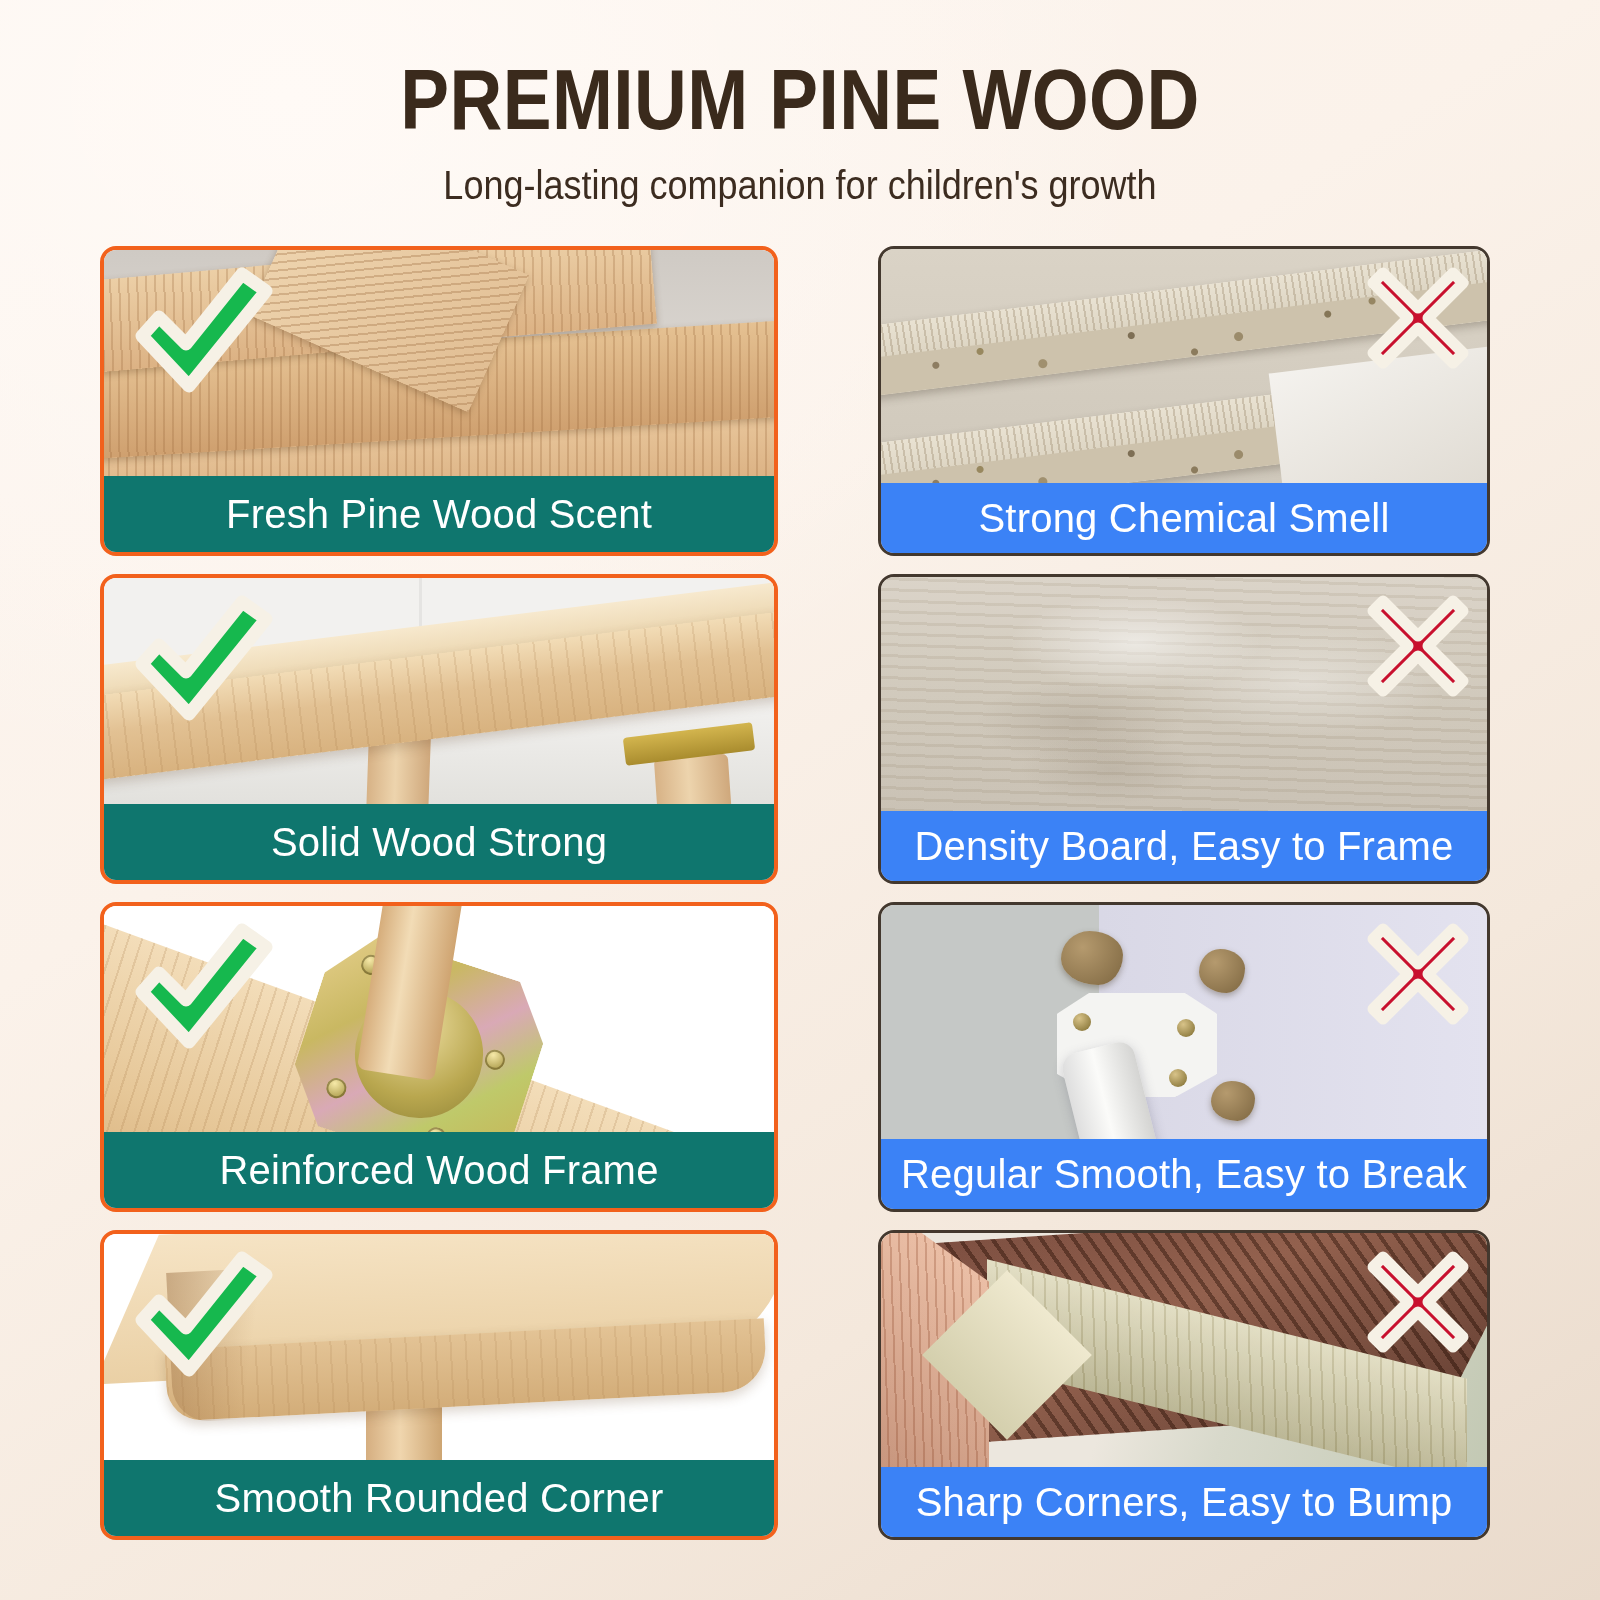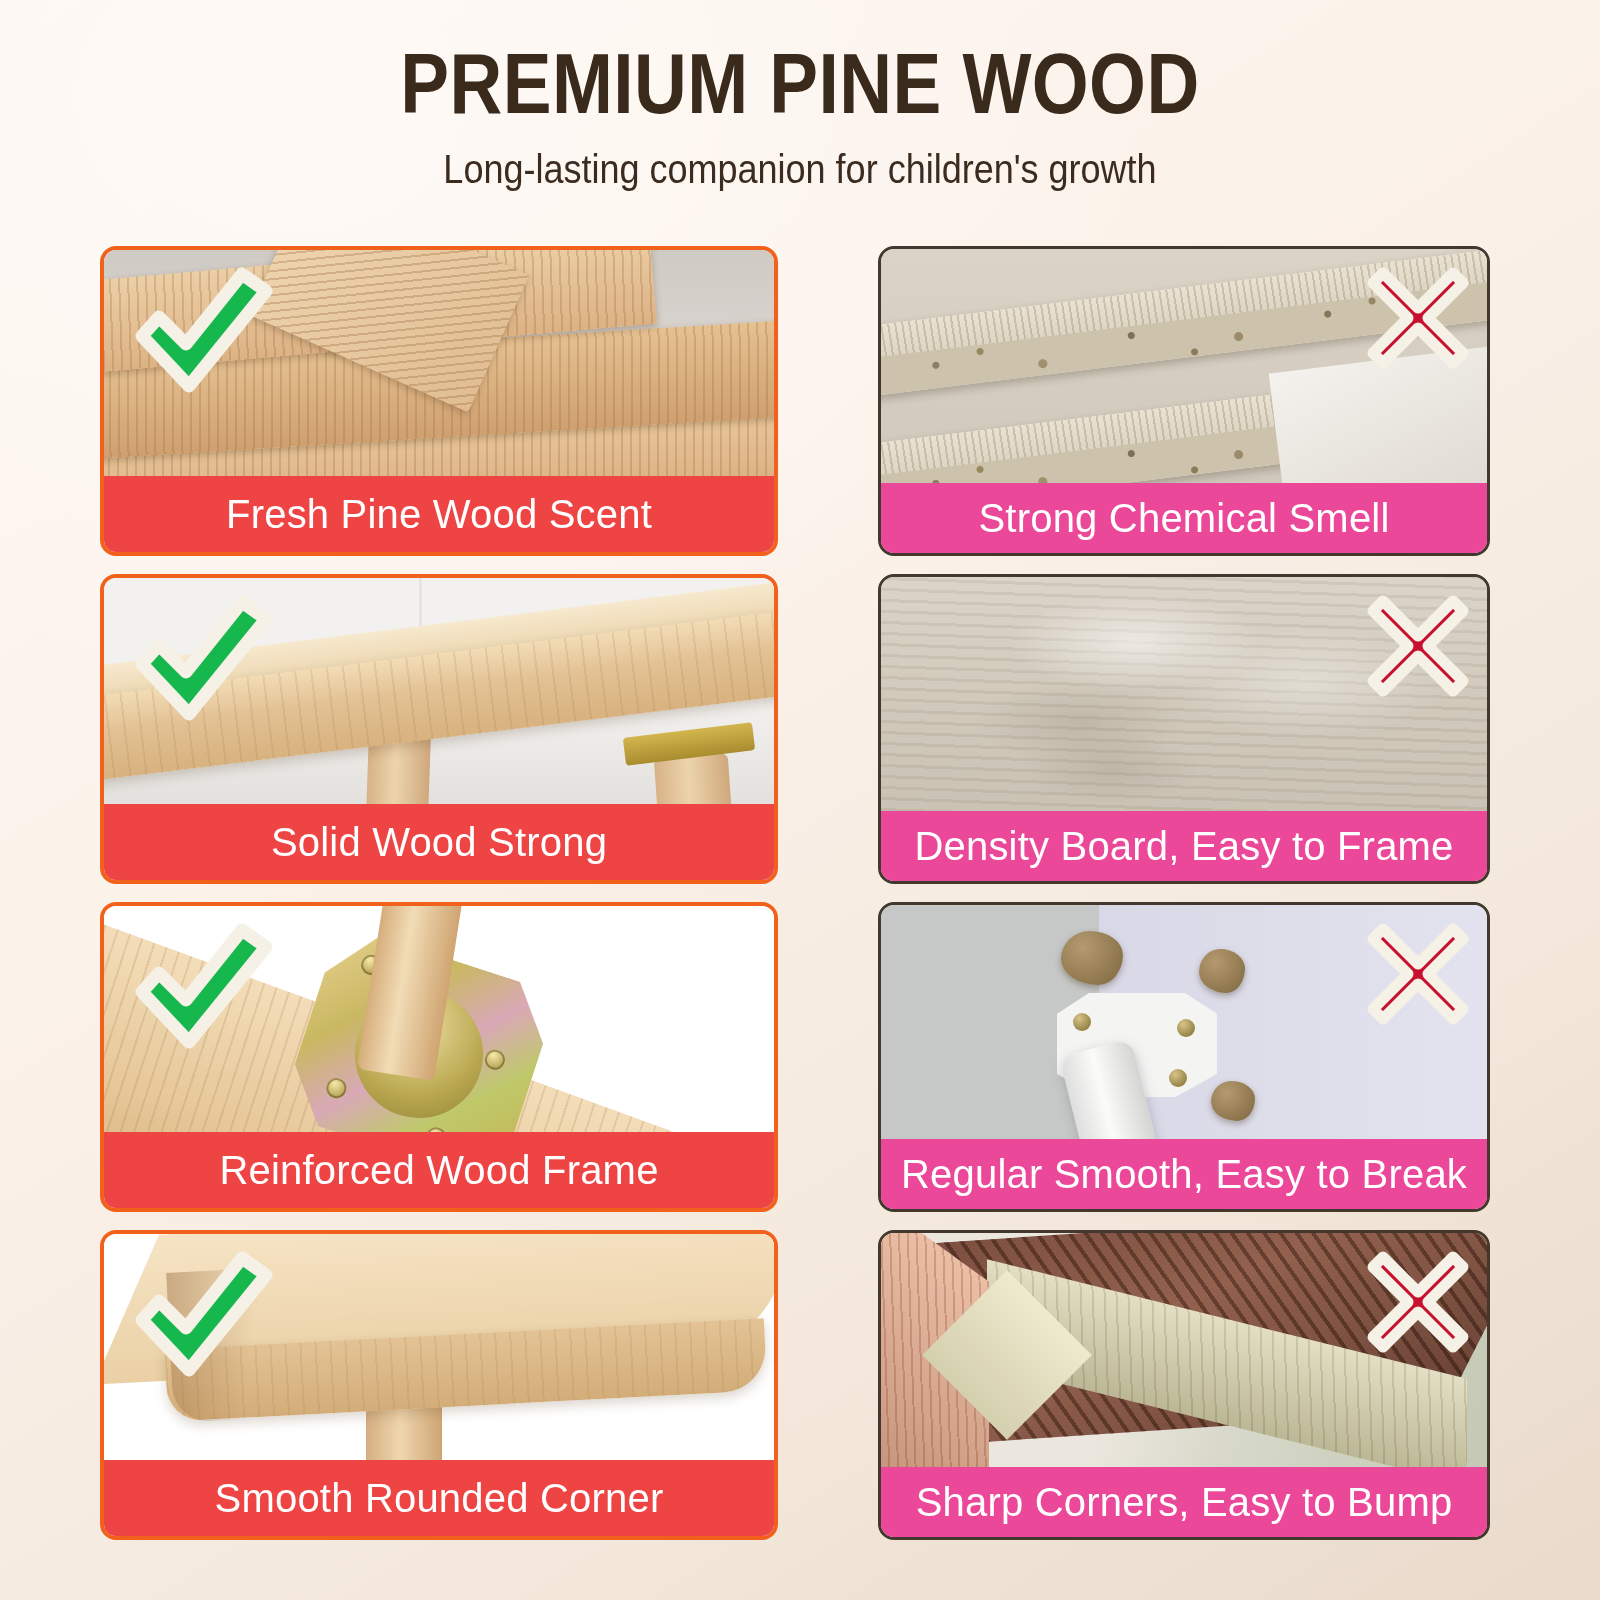--- a/index.html
+++ b/index.html
@@ -11,21 +11,21 @@
   }
   .page{
     position:relative;
     width:1600px;height:1600px;
     background:
       radial-gradient(ellipse 1400px 1100px at 18% 6%, #fffaf6 0%, rgba(255,250,246,0) 62%),
       linear-gradient(148deg,#fdf6f1 0%,#fbf2ea 38%,#f4e8dc 72%,#e9dacb 100%);
   }
 
   
-  .header{position:absolute;top:0;left:0;width:1600px;text-align:center;}
+  .header{position:absolute;top:16px;left:0;width:1600px;text-align:center;}
   .title{
     margin:0;padding-top:38px;
     font-size:85px;line-height:92px;
     font-weight:700;
     letter-spacing:.5px;
     color:#3a2a1c;
     transform:scaleX(.86);
     transform-origin:center top;
     white-space:nowrap;
   }
@@ -73,22 +73,22 @@
   .caption{
     flex:0 0 auto;
     display:flex;align-items:center;justify-content:center;
     color:#ffffff;
     font-size:40px;
     line-height:1;
     font-weight:400;
     letter-spacing:.2px;
     white-space:nowrap;
   }
-  .good .caption{background:#ef4444;height:76px;}
-  .bad  .caption{background:#ec4899;height:70px;}
+  .good .caption{background:#0f766e;height:76px;}
+  .bad  .caption{background:#3b82f6;height:70px;}
 
   
   .badge{position:absolute;z-index:6;}
   .badge.check{left:22px;top:14px;width:150px;height:130px;}
   .badge.cross{right:14px;top:14px;width:110px;height:110px;}
 
   
 
   
   .ph-pine{background:linear-gradient(#cfcac4,#e6e2dd);}

